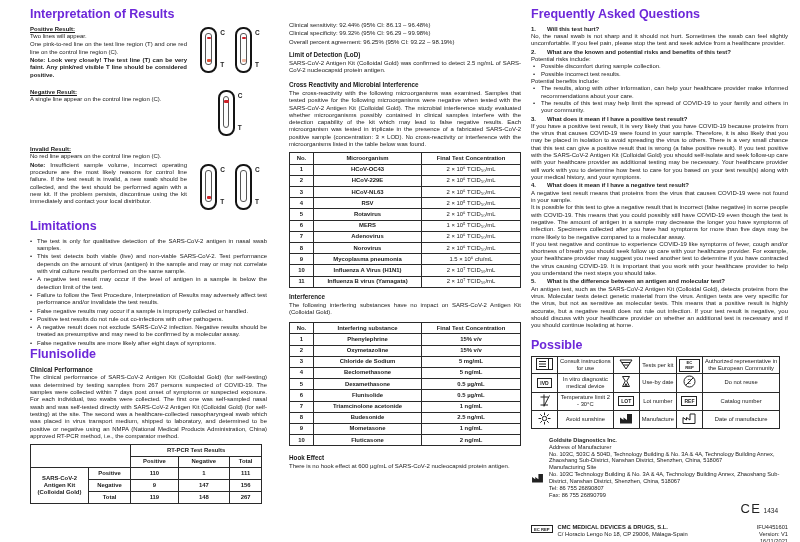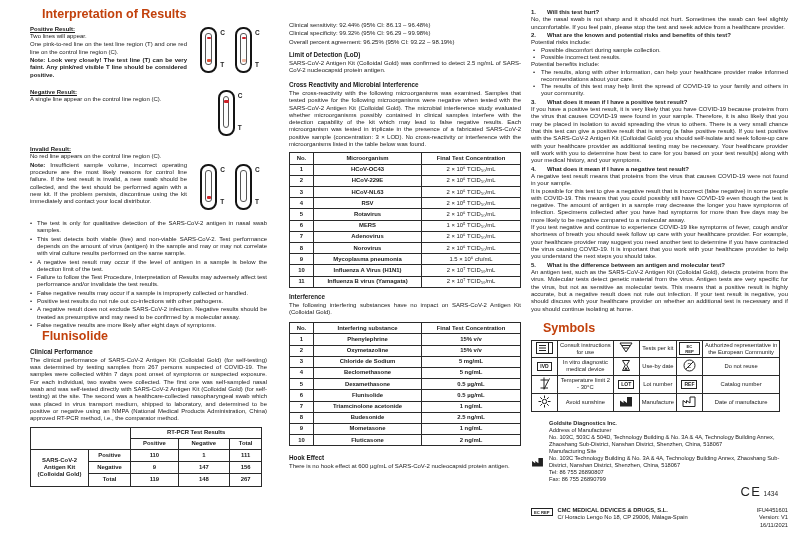--- a/index.html
+++ b/index.html
@@ -4,21 +4,21 @@
 <style>
   * { margin:0; padding:0; box-sizing:border-box; }
   html,body { width:800px; height:542px; background:#ffffff; overflow:hidden;
     font-family:"Liberation Sans", sans-serif; color:#1a1a1a; }
   .page { display:flex; padding:8px 6px 4px 30px; gap:22px; width:800px; height:542px; }
   .col { font-size:6px; line-height:1.22; }
   .col-left  { width:237px; flex:none; }
   .col-mid   { width:232px; flex:none; margin-top:14px; }
   .col-right { width:257px; flex:none; margin-left:-12px; }
 
-  h1.blue { font-size:12.5px; line-height:1.1; color:#c2410c; font-weight:bold; margin:0 0 4px 12px; }
+  h1.blue { font-size:12.5px; line-height:1.1; color:#6d28d9; font-weight:bold; margin:0 0 4px 0; }
   .mt { margin-top:7px; }
   .bold { font-weight:bold; }
   .ul { text-decoration:underline; }
   .just { text-align:justify; }
   p, .line { margin-bottom:1px; }
   .small-head { font-size:6.3px; font-weight:bold; margin-bottom:1px; }
 
   
   .result-block { display:flex; gap:6px; margin-bottom:10px; }
   .result-text { flex:1; }
@@ -162,20 +162,21 @@
               <div class="cas-win"></div>
             </div>
           <div class="cas-labels">
               <span>C</span>
               <span>T</span>
             </div>
         </div>
       </div>
     </div>
 
+    <h1 class="blue">Limitations</h1>
     <ul class="bullets">
       <li>The test is only for qualitative detection of the SARS-CoV-2 antigen in nasal swab samples.</li>
       <li>This test detects both viable (live) and non-viable SARS-CoV-2. Test performance depends on the amount of virus (antigen) in the sample and may or may not correlate with viral culture results performed on the same sample.</li>
       <li>A negative test result may occur if the level of antigen in a sample is below the detection limit of the test.</li>
       <li>Failure to follow the Test Procedure, Interpretation of Results may adversely affect test performance and/or invalidate the test results.</li>
       <li>False negative results may occur if a sample is improperly collected or handled.</li>
       <li>Positive test results do not rule out co-infections with other pathogens.</li>
       <li>A negative result does not exclude SARS-CoV-2 infection. Negative results should be treated as presumptive and may need to be confirmed by a molecular assay.</li>
       <li>False negative results are more likely after eight days of symptoms.</li>
     </ul>
@@ -361,20 +362,21 @@
             </tr>
       </tbody>
         </table>
     </div>
 
     <div class="small-head" style="margin-top:8px;">Hook Effect</div>
     <p class="just">There is no hook effect at 600 µg/mL of SARS-CoV-2 nucleocapsid protein antigen.</p>
   </div>
 
   <div class="col col-right">
+    <h1 class="blue">Frequently Asked Questions</h1>
 
     <div class="faq-q">
         <span class="q-num">1.</span>
         <span class="q-text">Will this test hurt?</span>
       </div>
     <div class="faq-a">No, the nasal swab is not sharp and it should not hurt. Sometimes the swab can feel slightly uncomfortable. If you feel pain, please stop the test and seek advice from a healthcare provider.</div>
 
     <div class="faq-q">
         <span class="q-num">2.</span>
         <span class="q-text">What are the known and potential risks and benefits of this test?</span>
@@ -399,21 +401,21 @@
     <div class="faq-a">A negative test result means that proteins from the virus that causes COVID-19 were not found in your sample.</div>
     <div class="faq-a">It is possible for this test to give a negative result that is incorrect (false negative) in some people with COVID-19. This means that you could possibly still have COVID-19 even though the test is negative. The amount of antigen in a sample may decrease the longer you have symptoms of infection. Specimens collected after you have had symptoms for more than five days may be more likely to be negative compared to a molecular assay.</div>
     <div class="faq-a">If you test negative and continue to experience COVID-19 like symptoms of fever, cough and/or shortness of breath you should seek follow up care with your healthcare provider. For example, your healthcare provider may suggest you need another test to determine if you have contracted the virus causing COVID-19. It is important that you work with your healthcare provider to help you understand the next steps you should take.</div>
 
     <div class="faq-q">
         <span class="q-num">5.</span>
         <span class="q-text">What is the difference between an antigen and molecular test?</span>
       </div>
     <div class="faq-a">An antigen test, such as the SARS-CoV-2 Antigen Kit (Colloidal Gold), detects proteins from the virus. Molecular tests detect genetic material from the virus. Antigen tests are very specific for the virus, but not as sensitive as molecular tests. This means that a positive result is highly accurate, but a negative result does not rule out infection. If your test result is negative, you should discuss with your healthcare provider on whether an additional test is necessary and if you should continue isolating at home.</div>
 
-    <h1 class="blue mt" style="margin-top:9px;">Symbols</h1>
+    <h1 class="blue mt" style="margin-top:9px;">Possible</h1>
     <table class="symtbl" style="width:97%;">
       <tbody>
           <tr>
         <td class="sym-cell"><span class="sym">
                 <svg width="17" height="12" viewBox="0 0 17 12">
                   <rect x="0.5" y="0.5" width="16" height="11" fill="none" stroke="#222"></rect>
                   <line x1="12.5" y1="0.5" x2="12.5" y2="11.5" stroke="#222"></line>
                   <line x1="3" y1="3.5" x2="10" y2="3.5" stroke="#222"></line>
                   <line x1="3" y1="6" x2="10" y2="6" stroke="#222"></line>
                   <line x1="3" y1="8.5" x2="10" y2="8.5" stroke="#222"></line>

